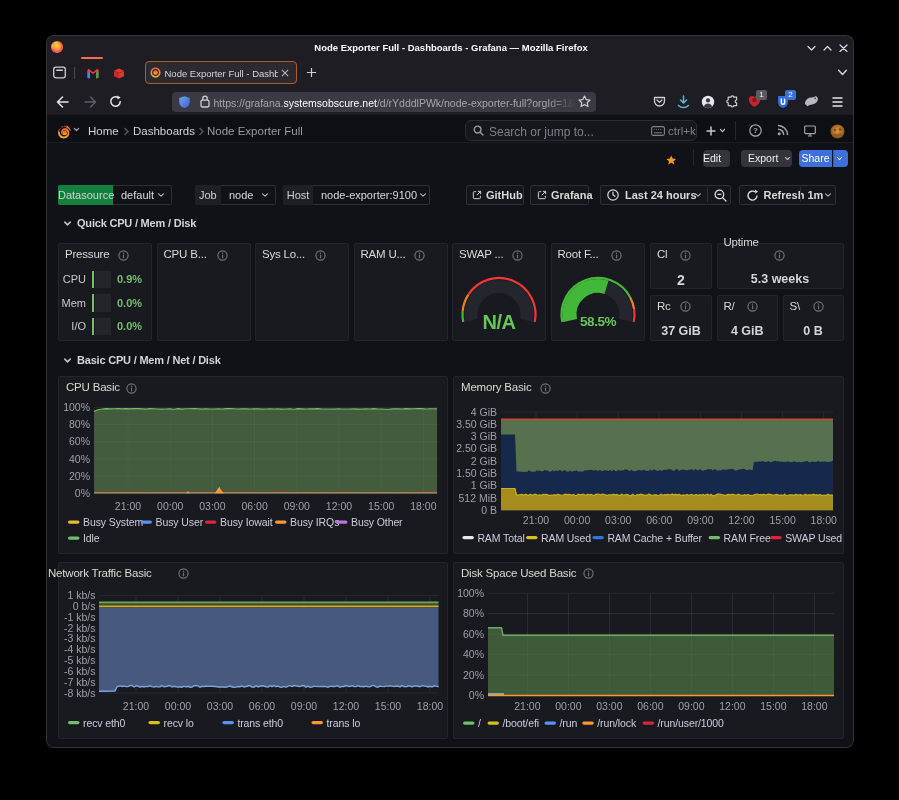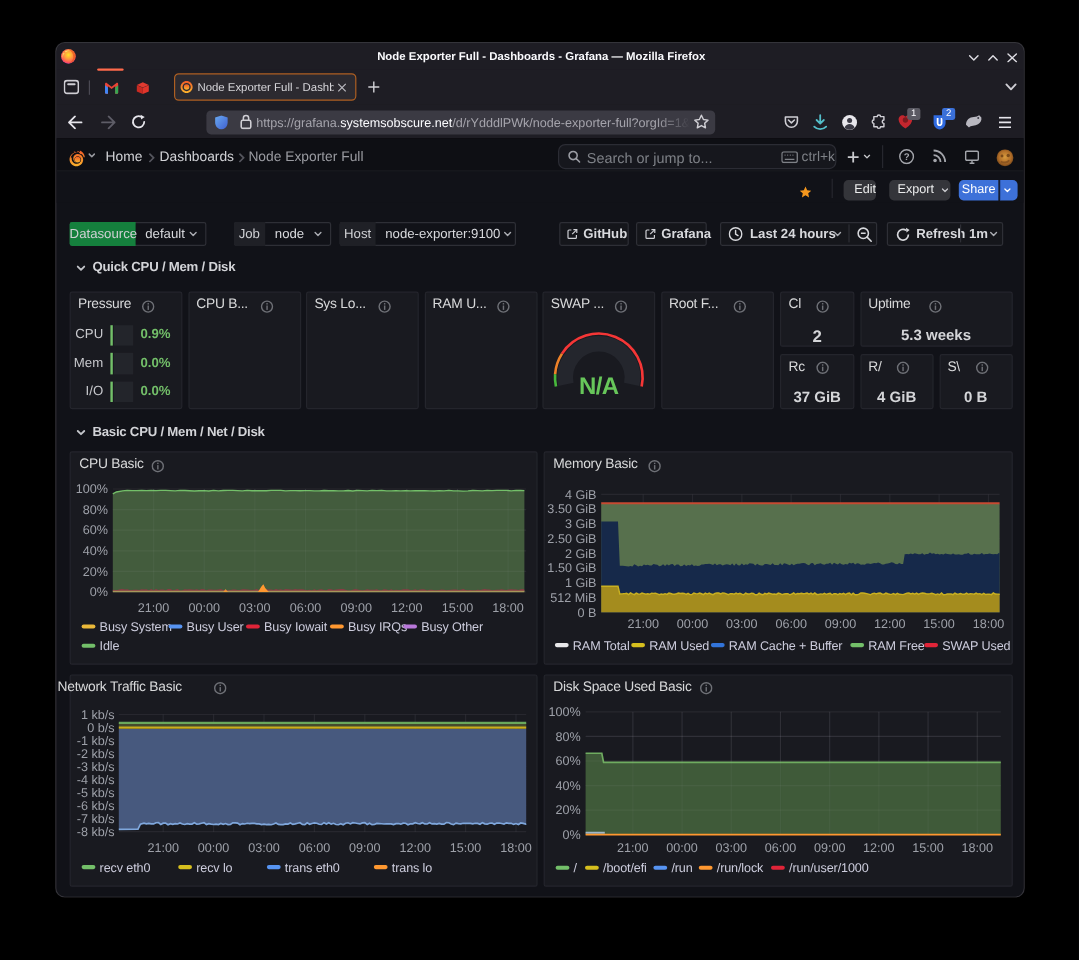--- a/index.html
+++ b/index.html
@@ -205,21 +205,21 @@
       <circle cx="7.5" cy="7.5" r="7" fill="url(#avg)"></circle>
       <circle cx="5" cy="6" r="1.2" fill="#7a4a1a"></circle>
       <circle cx="10.2" cy="5.6" r="1.4" fill="#7a4a1a"></circle>
       <path d="M4 10.5 C6 12 9.5 11.8 11 9.5" fill="none" stroke="#8a5520" stroke-width="1.6"></path>
     </svg>
     <div class="abs" style="left:0;top:107px;width:808px;height:26px;background:#111218"></div>
     <svg class="abs" style="left:618.5px;top:118.5px" width="10.5" height="10.5" viewBox="0 0 12 12">
       <path d="M6 0.5 L7.6 4 L11.5 4.5 L8.6 7 L9.4 10.9 L6 8.9 L2.6 10.9 L3.4 7 L0.5 4.5 L4.4 4 Z" fill="#f5971d"></path>
     </svg>
     <div class="abs" style="left:646px;top:113px;width:1px;height:16px;background:#26272e"></div>
-    <div class="abs" style="left:656px;top:114px;width:27px;height:17px;background:#34353a;border-radius:4px;color:#eceded;font-size:10.5px;font-weight:500;text-align:right;line-height:17px">Edit</div>
+    <div class="abs" style="left:656px;top:114px;width:27px;height:17px;background:#34353a;border-radius:4px;color:#eceded;font-size:10.5px;font-weight:500;text-align:left;line-height:17px">Edit</div>
     <div class="abs" style="left:694px;top:114px;width:51px;height:17px;background:#34353a;border-radius:4px;color:#eceded;font-size:10.5px;font-weight:500;line-height:17px;padding-left:7px">Export</div>
     <svg width="7" height="7" style="position:absolute;left:737px;top:119px" viewBox="0 0 10 10">
       <path d="M2 3.5 L5 6.5 L8 3.5" fill="none" stroke="#c9cace" stroke-width="1.5" stroke-linecap="round" stroke-linejoin="round"></path>
     </svg>
     <div class="abs" style="left:752px;top:114px;width:33px;height:17px;background:#3d71d9;border-radius:4px 0 0 4px;color:#fff;font-size:10.5px;font-weight:500;text-align:center;line-height:17px">Share</div>
     <div class="abs" style="left:786px;top:114px;width:15px;height:17px;background:#3d71d9;border-radius:0 4px 4px 0;border-left:1px solid #2e5cb8"></div>
     <svg width="7" height="7" style="position:absolute;left:789px;top:119px" viewBox="0 0 10 10">
       <path d="M2 3.5 L5 6.5 L8 3.5" fill="none" stroke="#fff" stroke-width="1.5" stroke-linecap="round" stroke-linejoin="round"></path>
     </svg>
     <div class="abs" style="left:11px;top:148.5px;width:113.5px;height:20.5px;background:#111218;border:1px solid #2e2f36;border-radius:2px"></div>
@@ -321,20 +321,30 @@
         <text x="47" y="85.5" text-anchor="middle" font-family="Liberation Sans, sans-serif" font-size="20" font-weight="bold" letter-spacing="-0.5" fill="#67c65a">N/A</text>
       </svg>
     </div>
     <div class="panel" style="left:503.5px;top:207px;width:94px;height:98px"></div>
     <div class="ptitle" style="left:510.5px;top:212px">Root F...</div>
     <svg width="11" height="11" style="position:absolute;left:563.5px;top:213.5px" viewBox="0 0 12 12">
       <circle cx="6" cy="6" r="5" fill="none" stroke="#6e7076" stroke-width="1.3"></circle>
       <rect x="5.4" y="5" width="1.3" height="4" fill="#6e7076"></rect>
       <rect x="5.4" y="2.8" width="1.3" height="1.3" fill="#6e7076"></rect>
     </svg>
+    <div class="abs" style="left:503.5px;top:207px;width:94px;height:98px">
+      <svg width="94" height="98" style="position:absolute;left:0;top:0">
+        <path d="M 11.30 79.09 A 36.5 36.5 0 0 1 78.99 53.92" fill="none" stroke="#47b83c" stroke-width="2.2" stroke-linecap="butt"></path>
+        <path d="M 78.99 53.92 A 36.5 36.5 0 0 1 83.11 66.17" fill="none" stroke="#ed8128" stroke-width="2.2" stroke-linecap="butt"></path>
+        <path d="M 83.11 66.17 A 36.5 36.5 0 0 1 82.70 79.09" fill="none" stroke="#f53636" stroke-width="2.2" stroke-linecap="butt"></path>
+        <path d="M 19.61 77.32 A 28 28 0 1 1 74.39 77.32" fill="none" stroke="#24262d" stroke-width="13" stroke-linecap="butt"></path>
+        <path d="M 19.12 77.43 A 28.5 28.5 0 0 1 55.49 44.30" fill="none" stroke="#42b838" stroke-width="14" stroke-linecap="butt"></path>
+        <text x="47" y="82.5" text-anchor="middle" font-family="Liberation Sans, sans-serif" font-size="13.5" font-weight="bold" letter-spacing="-0.5" fill="#67c65a">58.5%</text>
+      </svg>
+    </div>
     <div class="panel" style="left:11px;top:207px;width:94px;height:98px"></div>
     <div class="ptitle" style="left:18px;top:212px">Pressure</div>
     <svg width="11" height="11" style="position:absolute;left:71px;top:213.5px" viewBox="0 0 12 12">
       <circle cx="6" cy="6" r="5" fill="none" stroke="#6e7076" stroke-width="1.3"></circle>
       <rect x="5.4" y="5" width="1.3" height="4" fill="#6e7076"></rect>
       <rect x="5.4" y="2.8" width="1.3" height="1.3" fill="#6e7076"></rect>
     </svg>
     <div class="abs" style="left:11px;top:237.0px;width:28px;text-align:right;font-size:11px;color:#c8c9cd">CPU</div>
     <div class="abs" style="left:44.5px;top:234.7px;width:2px;height:17.6px;background:#73bf69"></div>
     <div class="abs" style="left:47.5px;top:234.7px;width:16.5px;height:17.6px;background:#23252b"></div>
@@ -349,21 +359,21 @@
     <div class="abs" style="left:70px;top:284.2px;width:22px;font-size:11px;font-weight:bold;color:#73bf69">0.0%</div>
     <div class="panel" style="left:603px;top:207px;width:62px;height:46px"></div>
     <div class="ptitle" style="left:610px;top:212px">Cl</div>
     <svg width="11" height="11" style="position:absolute;left:633px;top:213.5px" viewBox="0 0 12 12">
       <circle cx="6" cy="6" r="5" fill="none" stroke="#6e7076" stroke-width="1.3"></circle>
       <rect x="5.4" y="5" width="1.3" height="4" fill="#6e7076"></rect>
       <rect x="5.4" y="2.8" width="1.3" height="1.3" fill="#6e7076"></rect>
     </svg>
     <div class="statval" style="left:589.0px;top:235.5px;width:90px;font-size:14px">2</div>
     <div class="panel" style="left:669.5px;top:207px;width:127px;height:46px"></div>
-    <div class="ptitle" style="left:676.5px;top:212px">Uptime</div>
+    <div class="ptitle" style="left:676.5px;top:200px">Uptime</div>
     <svg width="11" height="11" style="position:absolute;left:726.5px;top:213.5px" viewBox="0 0 12 12">
       <circle cx="6" cy="6" r="5" fill="none" stroke="#6e7076" stroke-width="1.3"></circle>
       <rect x="5.4" y="5" width="1.3" height="4" fill="#6e7076"></rect>
       <rect x="5.4" y="2.8" width="1.3" height="1.3" fill="#6e7076"></rect>
     </svg>
     <div class="statval" style="left:688.0px;top:235.5px;width:90px;font-size:12.5px">5.3 weeks</div>
     <div class="panel" style="left:603px;top:258.5px;width:62px;height:46.5px"></div>
     <div class="ptitle" style="left:610px;top:263.5px">Rc</div>
     <svg width="11" height="11" style="position:absolute;left:633px;top:265.0px" viewBox="0 0 12 12">
       <circle cx="6" cy="6" r="5" fill="none" stroke="#6e7076" stroke-width="1.3"></circle>

